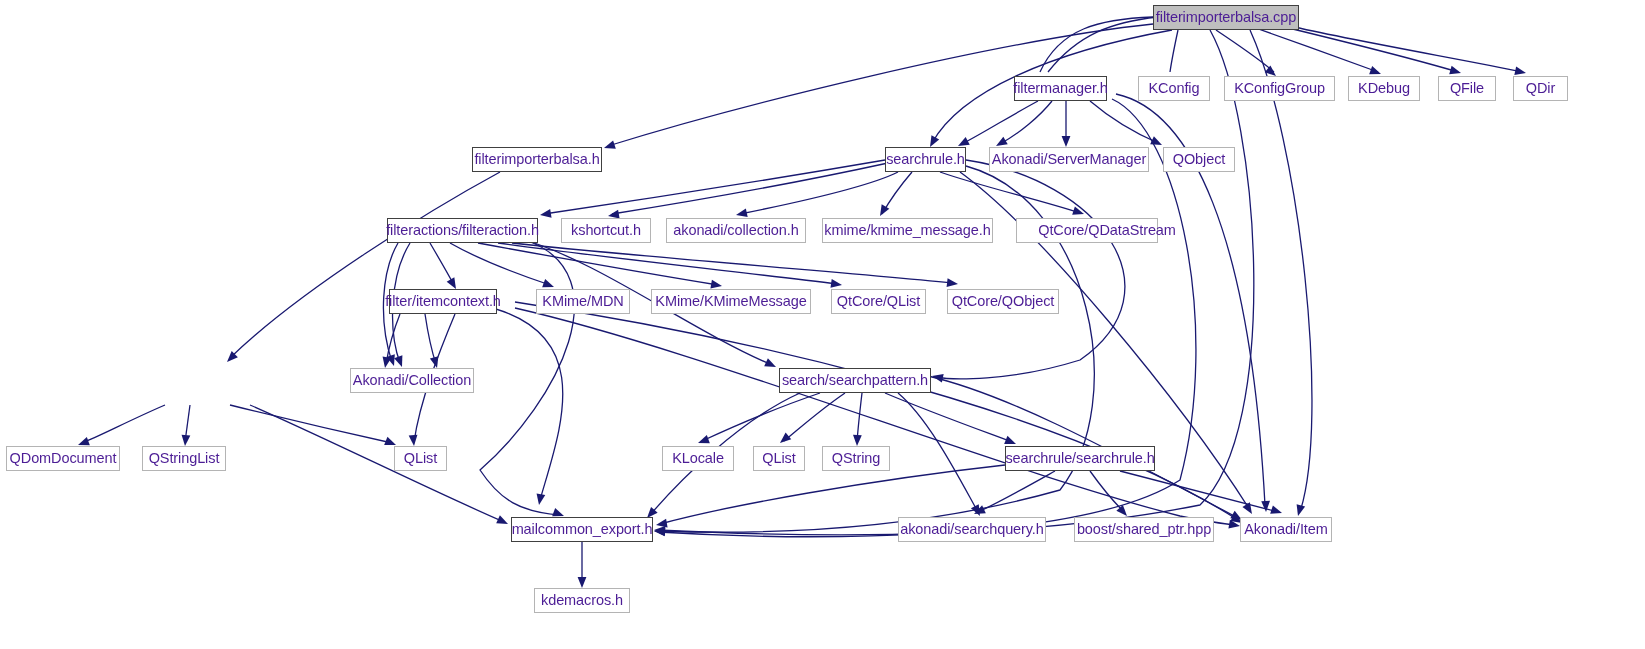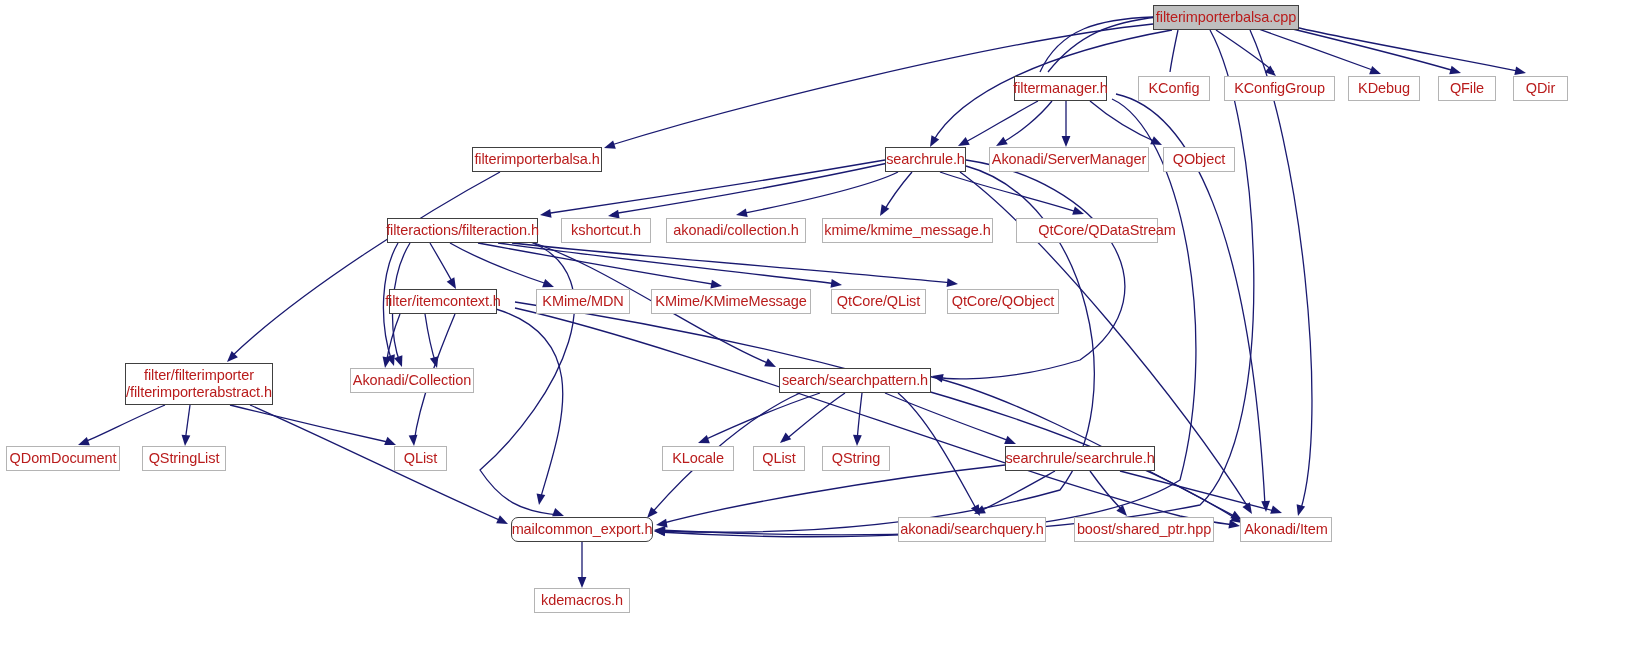--- a/index.html
+++ b/index.html
@@ -1,21 +1,21 @@
 <!DOCTYPE html>
 <html><head>
 <meta charset="utf-8">
 <style>
   html,body{margin:0;padding:0;background:#ffffff;}
   #canvas{position:relative;width:1645px;height:649px;background:#ffffff;
           font-family:"Liberation Sans", sans-serif;overflow:hidden;}
   #edges{position:absolute;left:0;top:0;width:1645px;height:649px;}
   .node{position:absolute;box-sizing:border-box;display:flex;align-items:center;
         justify-content:center;text-align:center;background:#ffffff;
-        border:1px solid #b4b4b4;color:#b91c1c;font-size:14.5px;line-height:1.18;
+        border:1px solid #b4b4b4;color:#4c1d95;font-size:14.5px;line-height:1.18;
         white-space:pre;letter-spacing:-0.1px;}
   .node.hdr{border:1.6px solid #404040;}
   .node.root{background:#bfbfbf;border:1.6px solid #404040;}
 </style>
 </head>
 <body>
 
 <div id="canvas">
   <svg id="edges" viewBox="0 0 1645 649" xmlns="http://www.w3.org/2000/svg">
       <path d="M1153,17 C1100,19 1060,28 1040,72" fill="none" stroke="#191970" stroke-width="1.3"></path>
@@ -147,29 +147,27 @@
     <div class="node hdr" style="left: 387px; top: 218px; width: 151px; height: 25px;">filteractions/filteraction.h</div>
     <div class="node " style="left: 561px; top: 218px; width: 90px; height: 25px;">kshortcut.h</div>
     <div class="node " style="left: 666px; top: 218px; width: 140px; height: 25px;">akonadi/collection.h</div>
     <div class="node " style="left: 822px; top: 218px; width: 171px; height: 25px;">kmime/kmime_message.h</div>
     <div class="node " style="left: 1016px; top: 218px; width: 142px; height: 25px; padding-left: 40px;">QtCore/QDataStream</div>
     <div class="node hdr" style="left: 389px; top: 289px; width: 108px; height: 25px;">filter/itemcontext.h</div>
     <div class="node " style="left: 536px; top: 289px; width: 94px; height: 25px;">KMime/MDN</div>
     <div class="node " style="left: 651px; top: 289px; width: 160px; height: 25px;">KMime/KMimeMessage</div>
     <div class="node " style="left: 831px; top: 289px; width: 95px; height: 25px; text-align: center;">QtCore/QList</div>
     <div class="node " style="left: 947px; top: 289px; width: 112px; height: 25px;">QtCore/QObject</div>
-    <div class="node hdr" style="left: 125px; top: 363px; width: 148px; height: 42px;">filter/filterimporter
-/filterimporterabstract.h</div>
     <div class="node " style="left: 350px; top: 368px; width: 124px; height: 25px;">Akonadi/Collection</div>
     <div class="node hdr" style="left: 779px; top: 368px; width: 152px; height: 25px;">search/searchpattern.h</div>
     <div class="node " style="left: 6px; top: 446px; width: 114px; height: 25px;">QDomDocument</div>
     <div class="node " style="left: 142px; top: 446px; width: 84px; height: 25px;">QStringList</div>
     <div class="node " style="left: 394px; top: 446px; width: 53px; height: 25px;">QList</div>
     <div class="node " style="left: 662px; top: 446px; width: 72px; height: 25px;">KLocale</div>
     <div class="node " style="left: 753px; top: 446px; width: 52px; height: 25px;">QList</div>
     <div class="node " style="left: 822px; top: 446px; width: 68px; height: 25px;">QString</div>
     <div class="node hdr" style="left: 1005px; top: 446px; width: 150px; height: 25px;">searchrule/searchrule.h</div>
-    <div class="node hdr" style="left: 511px; top: 517px; width: 142px; height: 25px; border-radius: 7px;">mailcommon_export.h</div>
+    <div class="node hdr" style="left: 511px; top: 517px; width: 142px; height: 25px;">mailcommon_export.h</div>
     <div class="node " style="left: 898px; top: 517px; width: 148px; height: 25px;">akonadi/searchquery.h</div>
     <div class="node " style="left: 1074px; top: 517px; width: 140px; height: 25px;">boost/shared_ptr.hpp</div>
     <div class="node " style="left: 1240px; top: 517px; width: 92px; height: 25px;">Akonadi/Item</div>
     <div class="node " style="left: 534px; top: 588px; width: 96px; height: 25px; text-align: right;">kdemacros.h</div>
   </div>
 
 </body></html>

